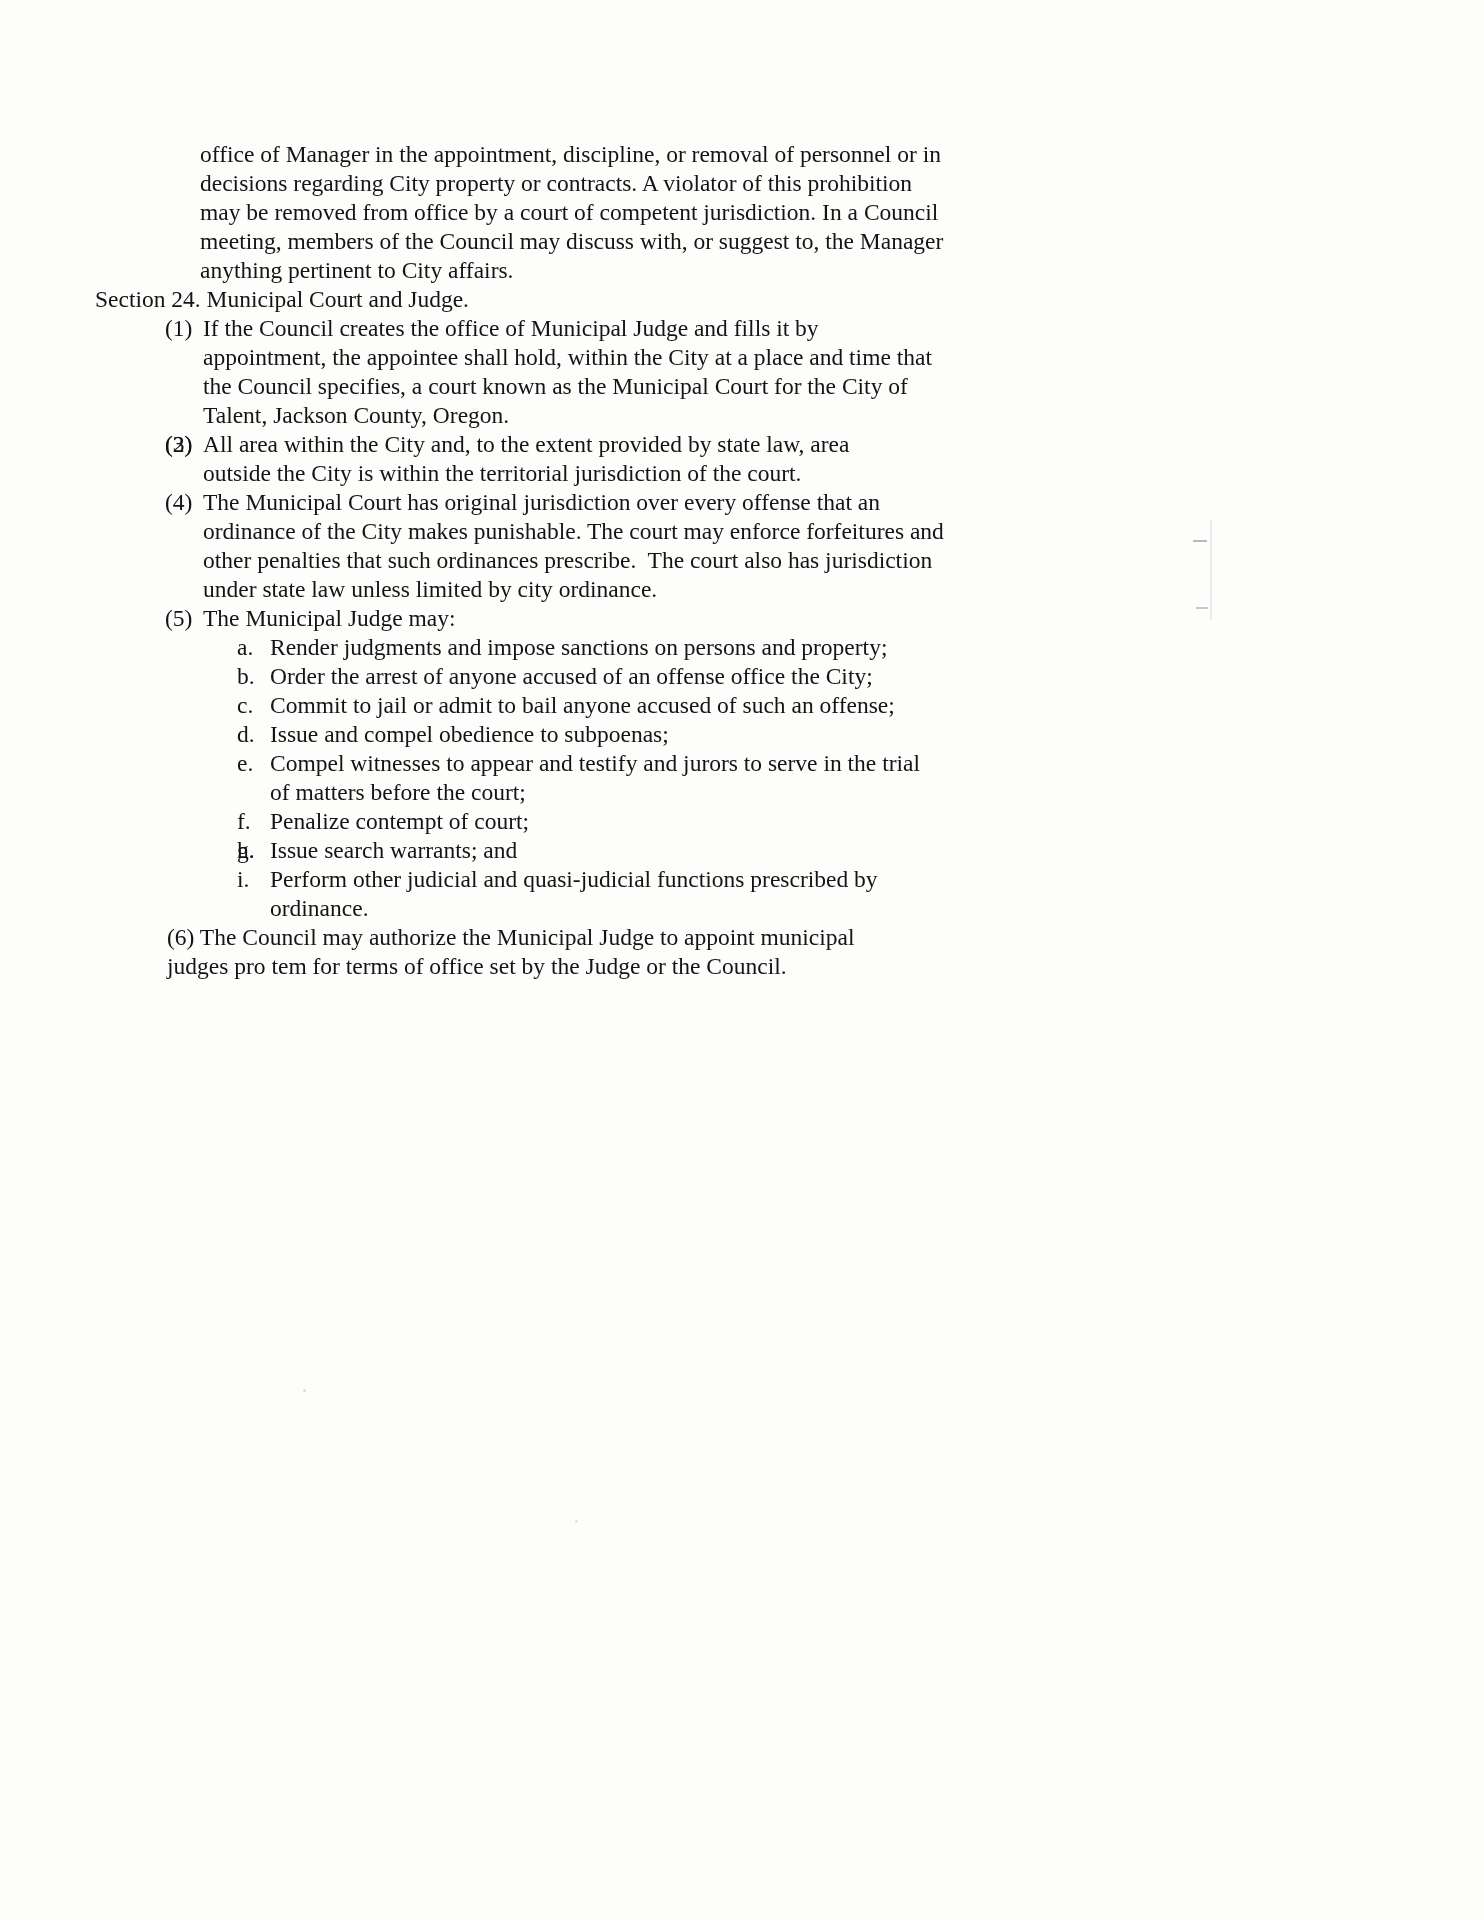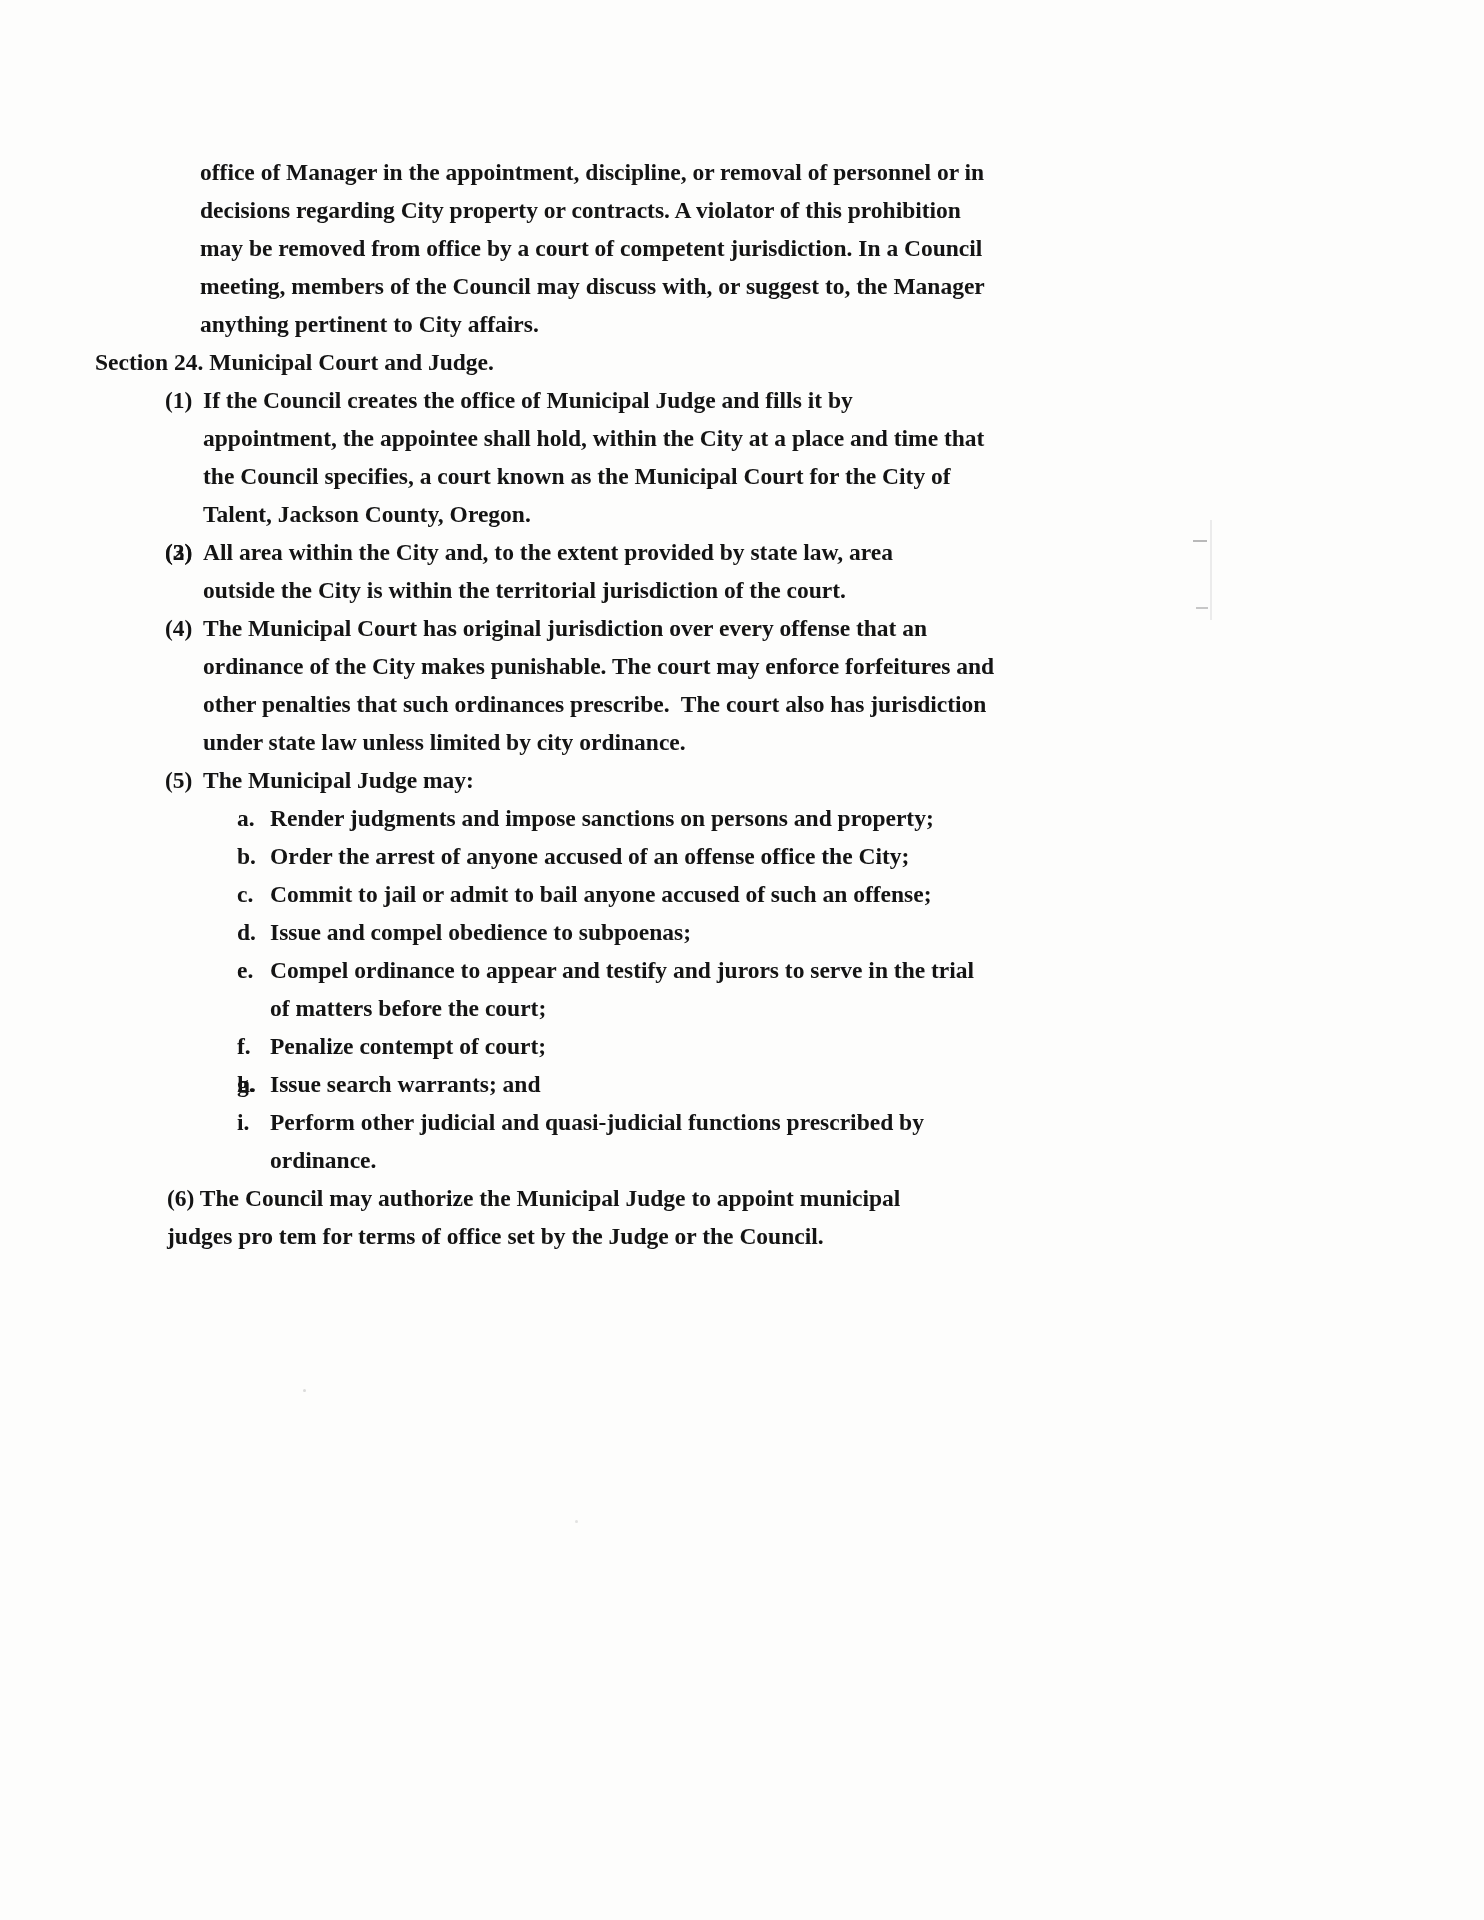--- a/index.html
+++ b/index.html
@@ -13,25 +13,24 @@
     height: 1920px;
     margin: 0 auto;
     background: #fdfdfc;
     font-family: "Liberation Serif", "DejaVu Serif", serif;
     color: #141414;
     overflow: hidden;
   }
   .content {
     position: absolute;
     left: 95px;
-    top: 153px;
+    top: 140px;
     width: 1075px;
     font-size: 23.5px;
-    line-height: 38px;
-    font-weight: bold;
+    line-height: 29px;
   }
   .intro {
     margin: 0 0 0 105px;
     width: 930px;
   }
   .txt {
     white-space: pre-wrap;
   }
   .heading {
     white-space: pre-wrap;
@@ -139,21 +138,21 @@
         <div class="subitem">
           <span class="letter">c.</span>
           <span class="txt">Commit to jail or admit to bail anyone accused of such an offense;</span>
         </div>
         <div class="subitem">
           <span class="letter">d.</span>
           <span class="txt">Issue and compel obedience to subpoenas;</span>
         </div>
         <div class="subitem">
           <span class="letter">e.</span>
-          <span class="txt">Compel ordinance to appear and testify and jurors to serve in the trial
+          <span class="txt">Compel witnesses to appear and testify and jurors to serve in the trial
 of matters before the court;</span>
         </div>
         <div class="subitem">
           <span class="letter">f.</span>
           <span class="txt">Penalize contempt of court;</span>
         </div>
         <div class="subitem">
           <span class="letter">g.</span>
         </div>
         <div class="subitem">

